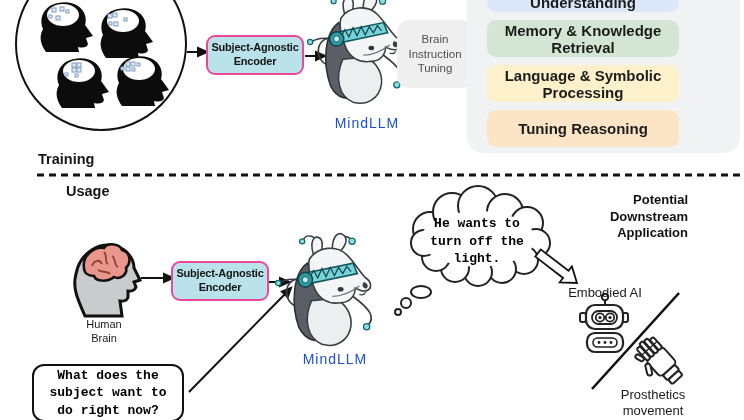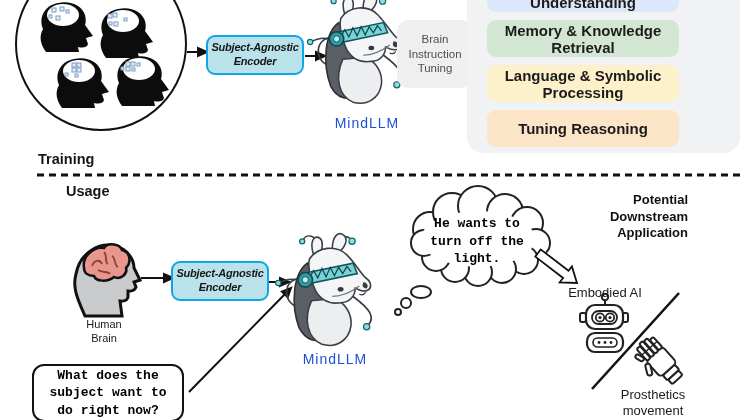--- a/index.html
+++ b/index.html
@@ -2,25 +2,24 @@
 <html><head>
 <meta charset="utf-8">
 <style>
   html,body{margin:0;padding:0;background:#fff;}
   #canvas{
     position:relative;width:744px;height:420px;overflow:hidden;background:#fff;
     font-family:"Liberation Sans",sans-serif;color:#111;
   }
   #art{position:absolute;left:0;top:0;width:744px;height:420px;}
   .enc-box{
-    position:absolute;width:98px;height:40px;background:#b9e2ea;border:2px solid #0ea5e9;
+    position:absolute;width:98px;height:40px;background:#b9e2ea;border:2px solid #ec4899;
     border-radius:9px;display:flex;align-items:center;justify-content:center;text-align:center;
     font-weight:bold;font-size:11px;letter-spacing:-0.2px;line-height:1.25;color:#151515;
     box-sizing:border-box;
-    font-style:italic;
   }
   .panel{
     position:absolute;left:467px;top:-38px;width:273px;height:191px;
     background:#f1f2f4;border-radius:16px;
   }
   .cap-box{
     position:absolute;left:20px;width:192px;height:37px;border-radius:9px;
     display:flex;align-items:center;justify-content:center;
     font-weight:bold;font-size:15px;color:#1c1c1c;text-align:center;
   }

